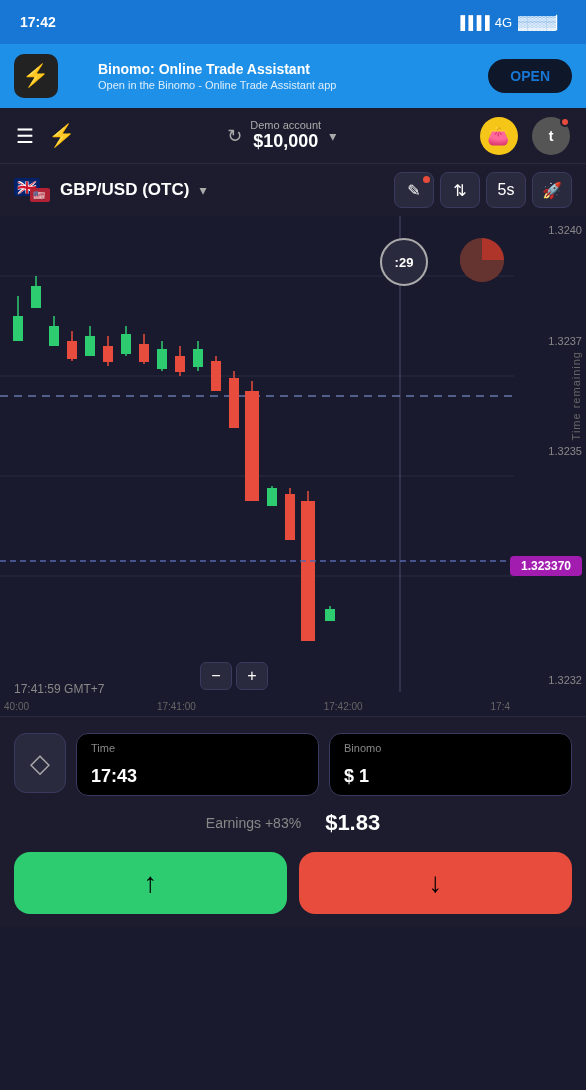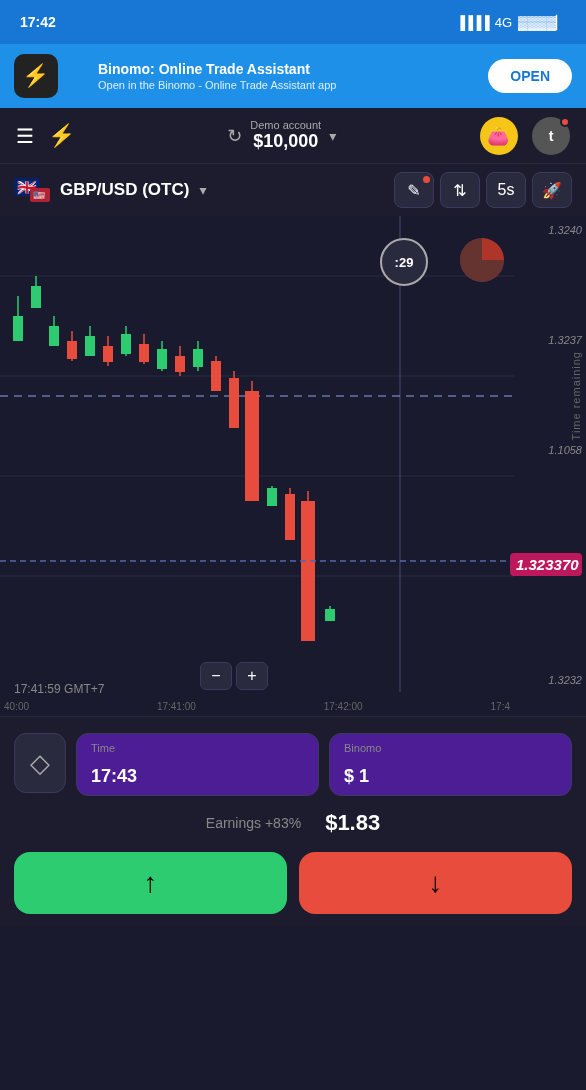--- a/index.html
+++ b/index.html
@@ -62,21 +62,21 @@
       color: white;
       font-size: 14px;
       font-weight: 700;
     }
     .app-subtitle {
       color: rgba(255,255,255,0.85);
       font-size: 11px;
       margin-top: 2px;
     }
     .open-btn {
-      background: #ffffff;
+      background: #0f172a;
       color: #1877d4;
       border: none;
       border-radius: 22px;
       padding: 9px 22px;
       font-size: 14px;
       font-weight: 700;
       cursor: pointer;
       flex-shrink: 0;
     }
 
@@ -256,31 +256,30 @@
       position: absolute;
       right: 4px;
       top: 0;
       bottom: 0;
       width: 72px;
       display: flex;
       flex-direction: column;
       justify-content: space-between;
       padding: 8px 0 30px 0;
       pointer-events: none;
-      font-style: italic;
     }
     .price-label {
       color: #888;
       font-size: 11px;
       text-align: right;
     }
     .price-label-current {
-      background: #be185d;
-      color: white;
-      font-size: 15px;
+      background: #a21caf;
+      color: white;
+      font-size: 12px;
       padding: 3px 6px;
       border-radius: 4px;
       text-align: center;
       font-weight: 600;
     }
 
     
     .time-labels {
       position: absolute;
       bottom: 4px;
@@ -406,21 +405,21 @@
       display: flex;
       align-items: center;
       justify-content: center;
       font-size: 22px;
       color: #aaa;
       cursor: pointer;
       flex-shrink: 0;
     }
     .input-field {
       flex: 1;
-      background: #4c1d95;
+      background: #000000;
       border: 1px solid #3a3a5e;
       border-radius: 12px;
       padding: 8px 14px;
       display: flex;
       flex-direction: column;
       justify-content: center;
     }
     .input-label {
       color: #888;
       font-size: 11px;
@@ -632,21 +631,21 @@
     </svg>
   </div>
 
   <div class="time-remaining-label">
     <span class="time-remaining-text">Time remaining</span>
   </div>
 
   <div class="price-labels">
     <span class="price-label">1.3240</span>
     <span class="price-label">1.3237</span>
-    <span class="price-label">1.1058</span>
+    <span class="price-label">1.3235</span>
     <span class="price-label-current">1.323370</span>
     <span class="price-label">1.3232</span>
   </div>
 
   <div class="chart-info-bar">17:41:59 GMT+7</div>
 
   <div class="chart-zoom">
     <div class="zoom-btn">−</div>
     <div class="zoom-btn">+</div>
   </div>

